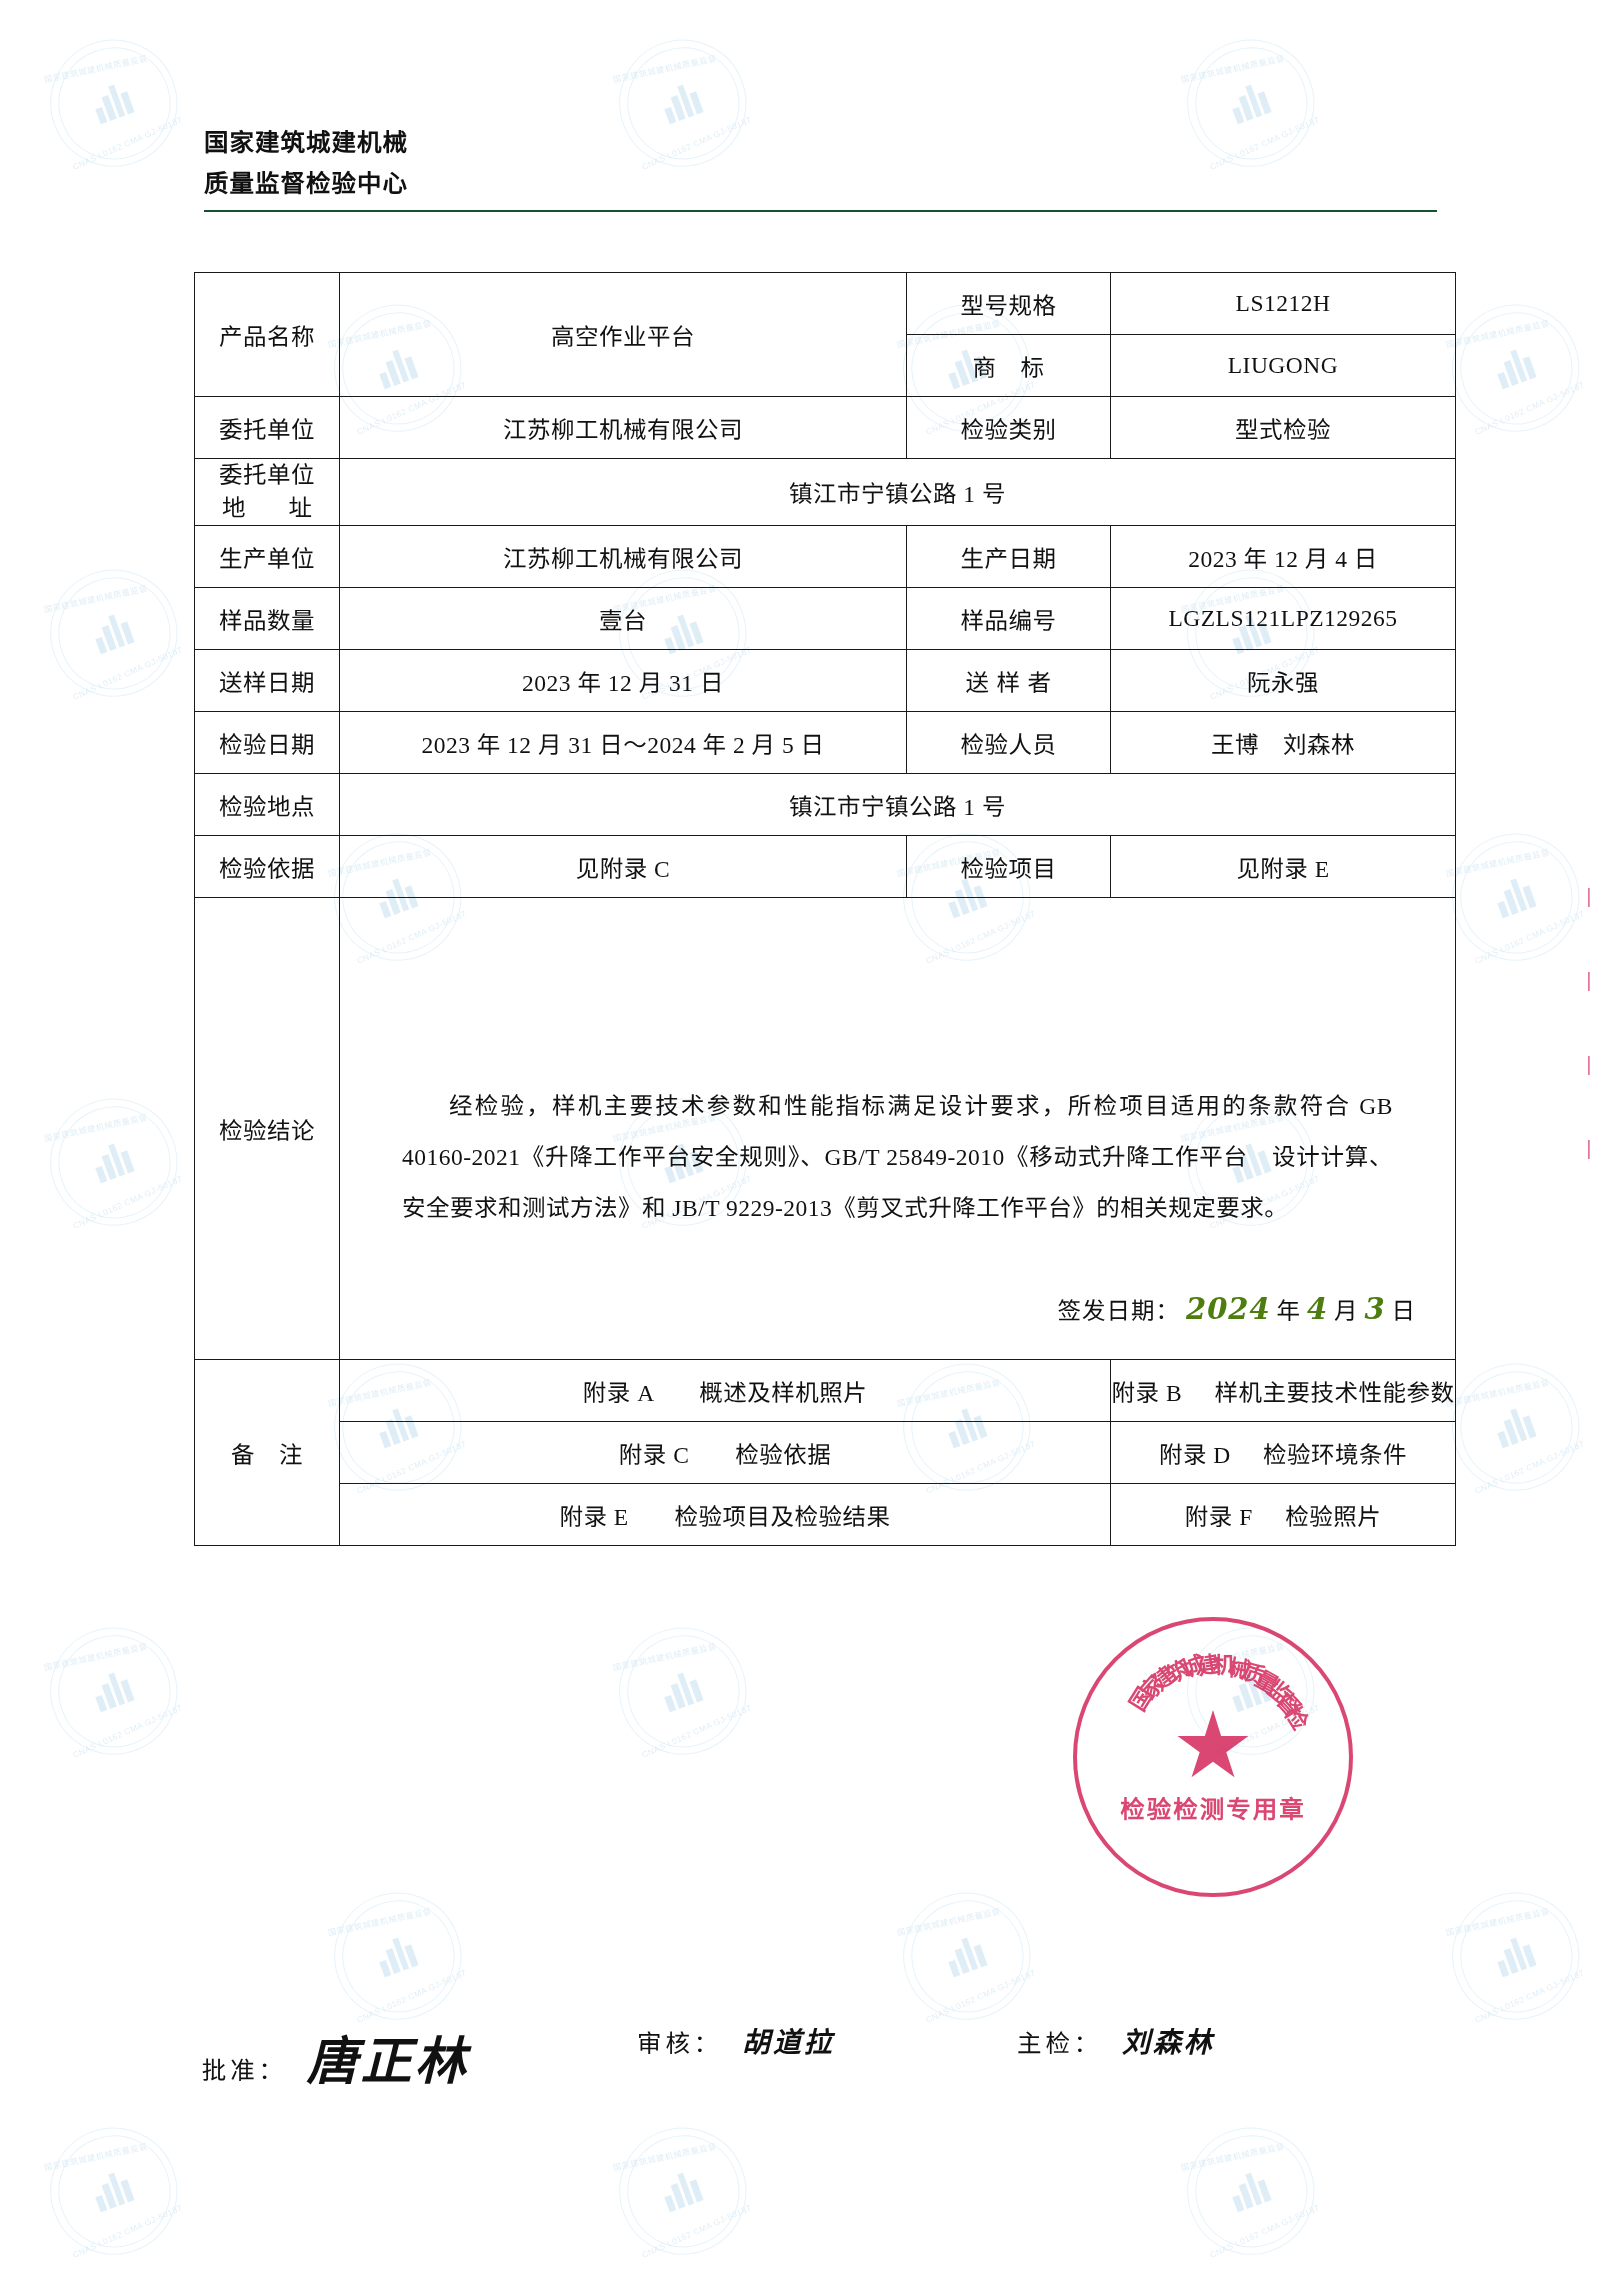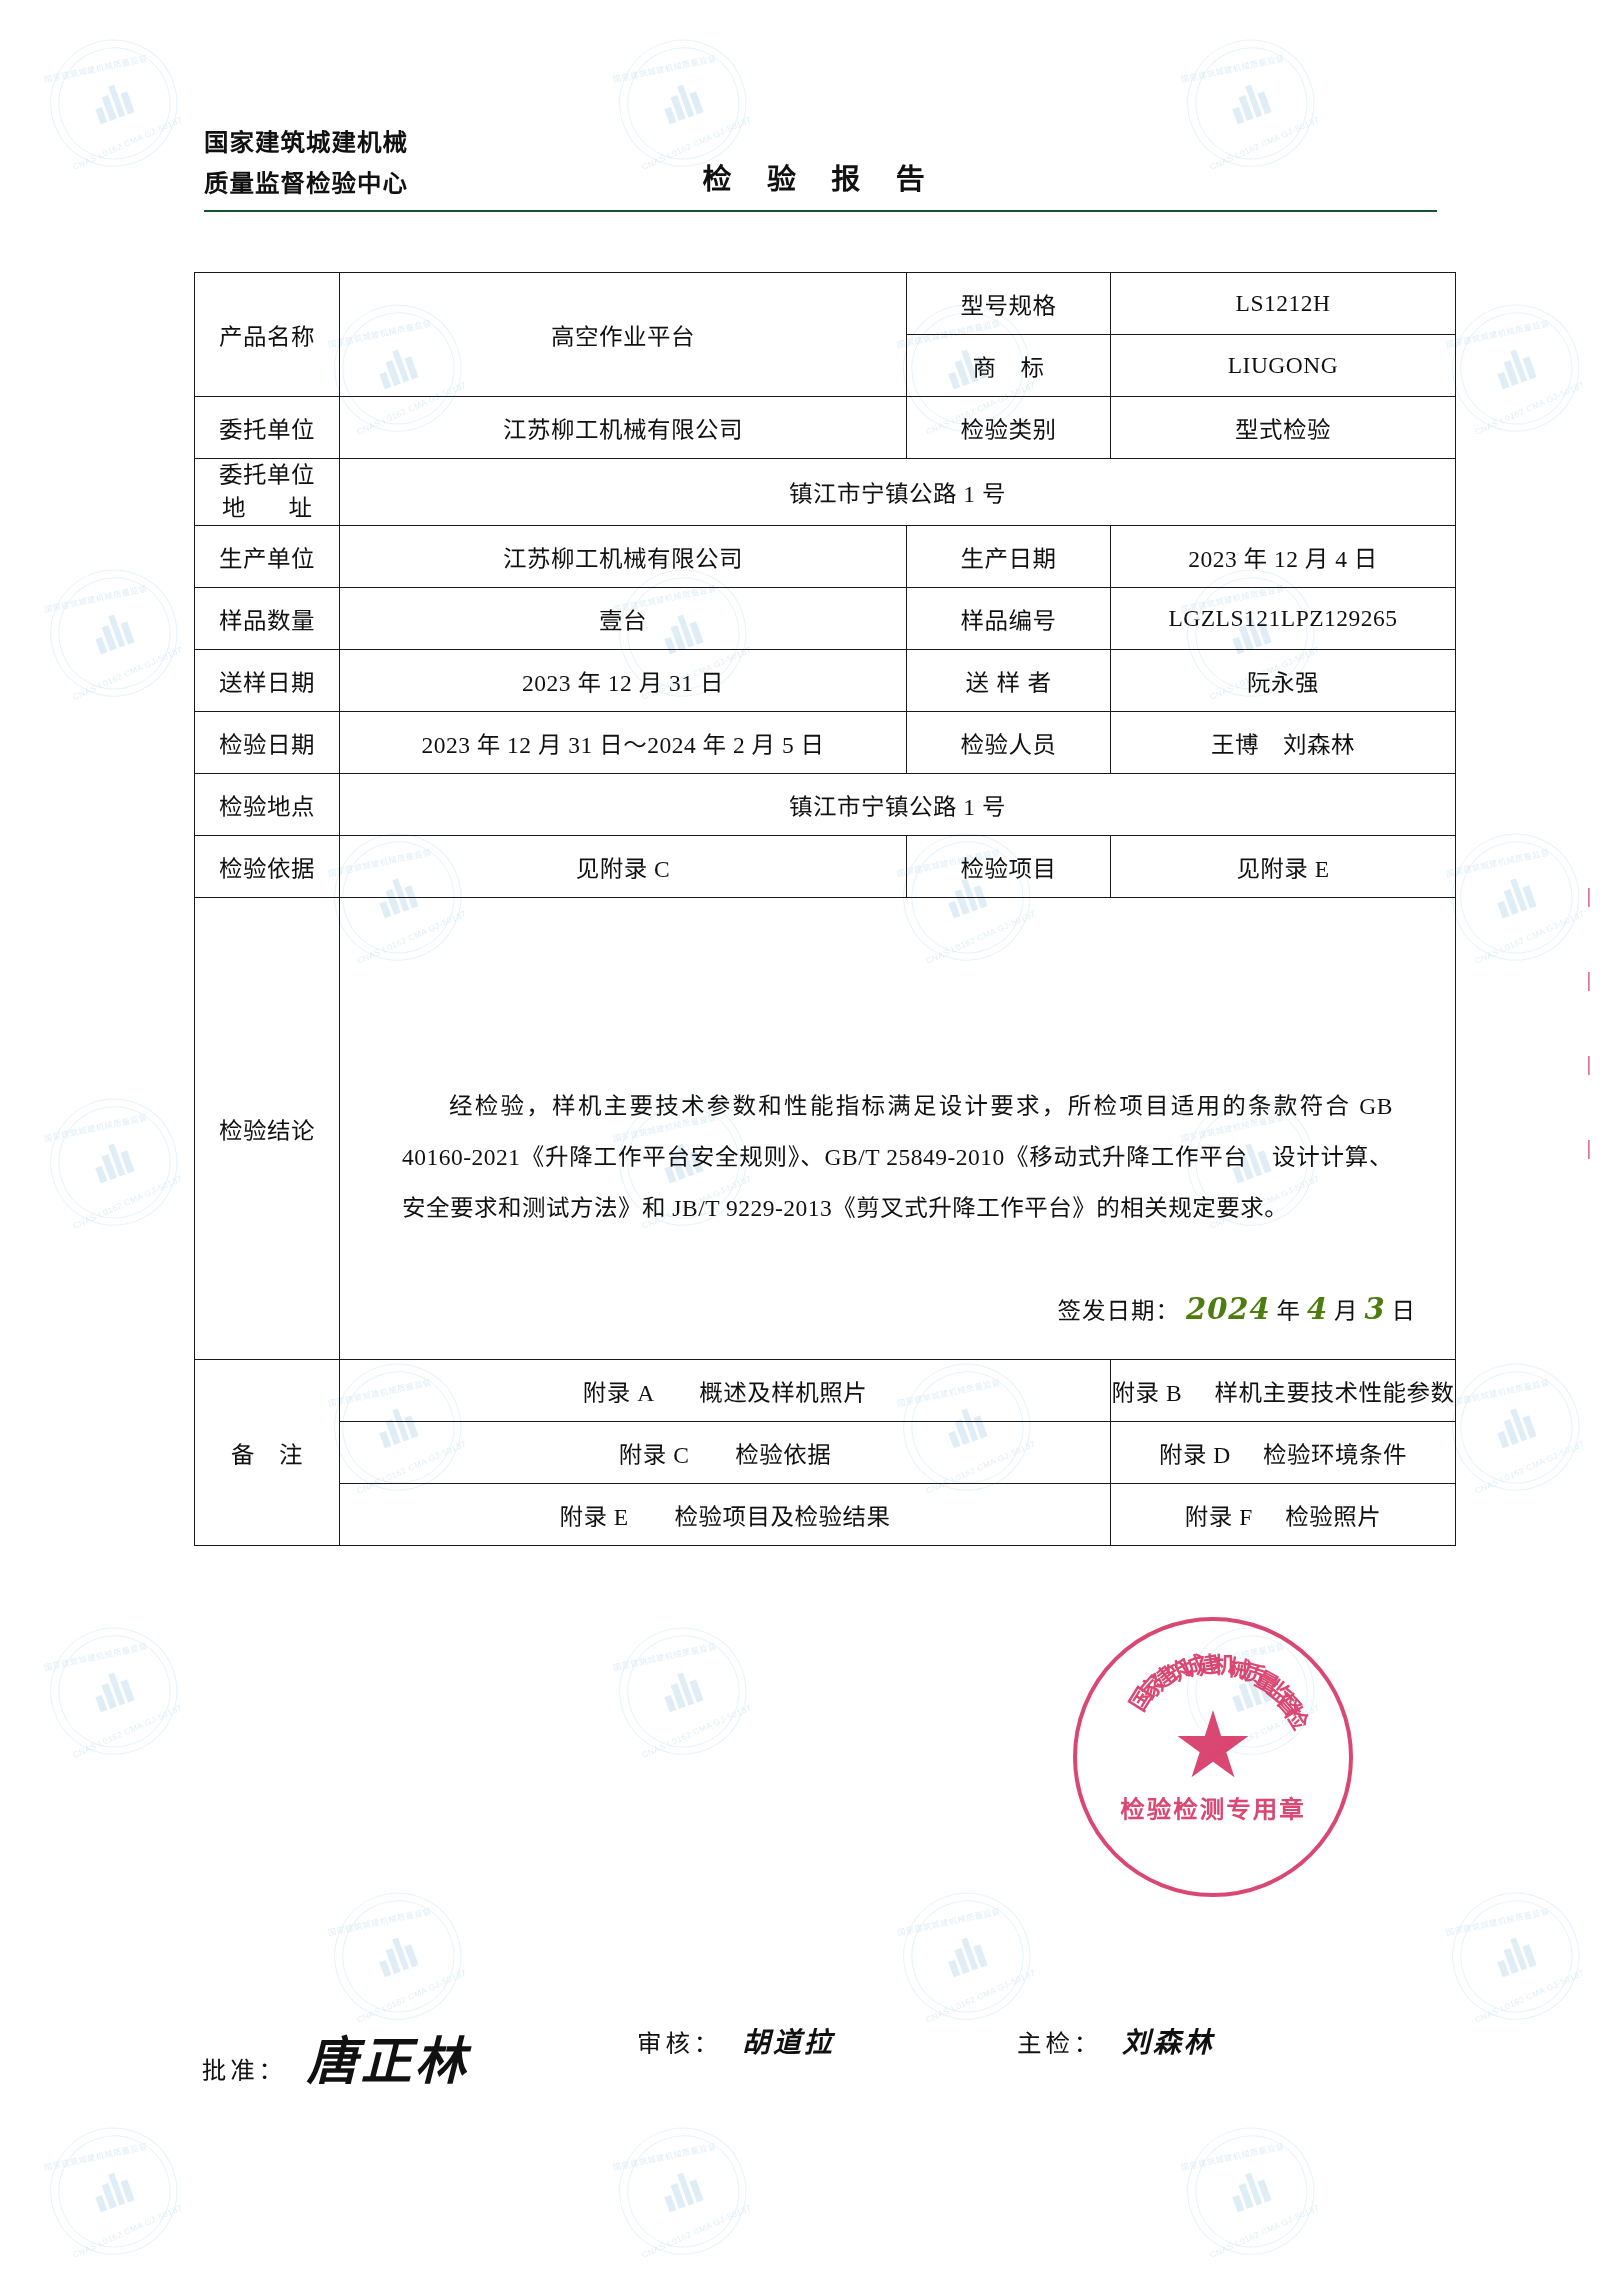--- a/index.html
+++ b/index.html
@@ -695,21 +695,20 @@
     </div>
   </div>
 
 <div id="page">
 
   <div id="header">
     <div class="hdr-left">
       <div>国家建筑城建机械</div>
       <div>质量监督检验中心</div>
     </div>
-    <div class="hdr-center">检 验 报 告</div>
   </div>
 
   <table id="main-table">
     <colgroup>
       <col class="c1">
         <col class="c2">
         <col class="c3">
         <col class="c4">
     </colgroup>
     <tbody>

